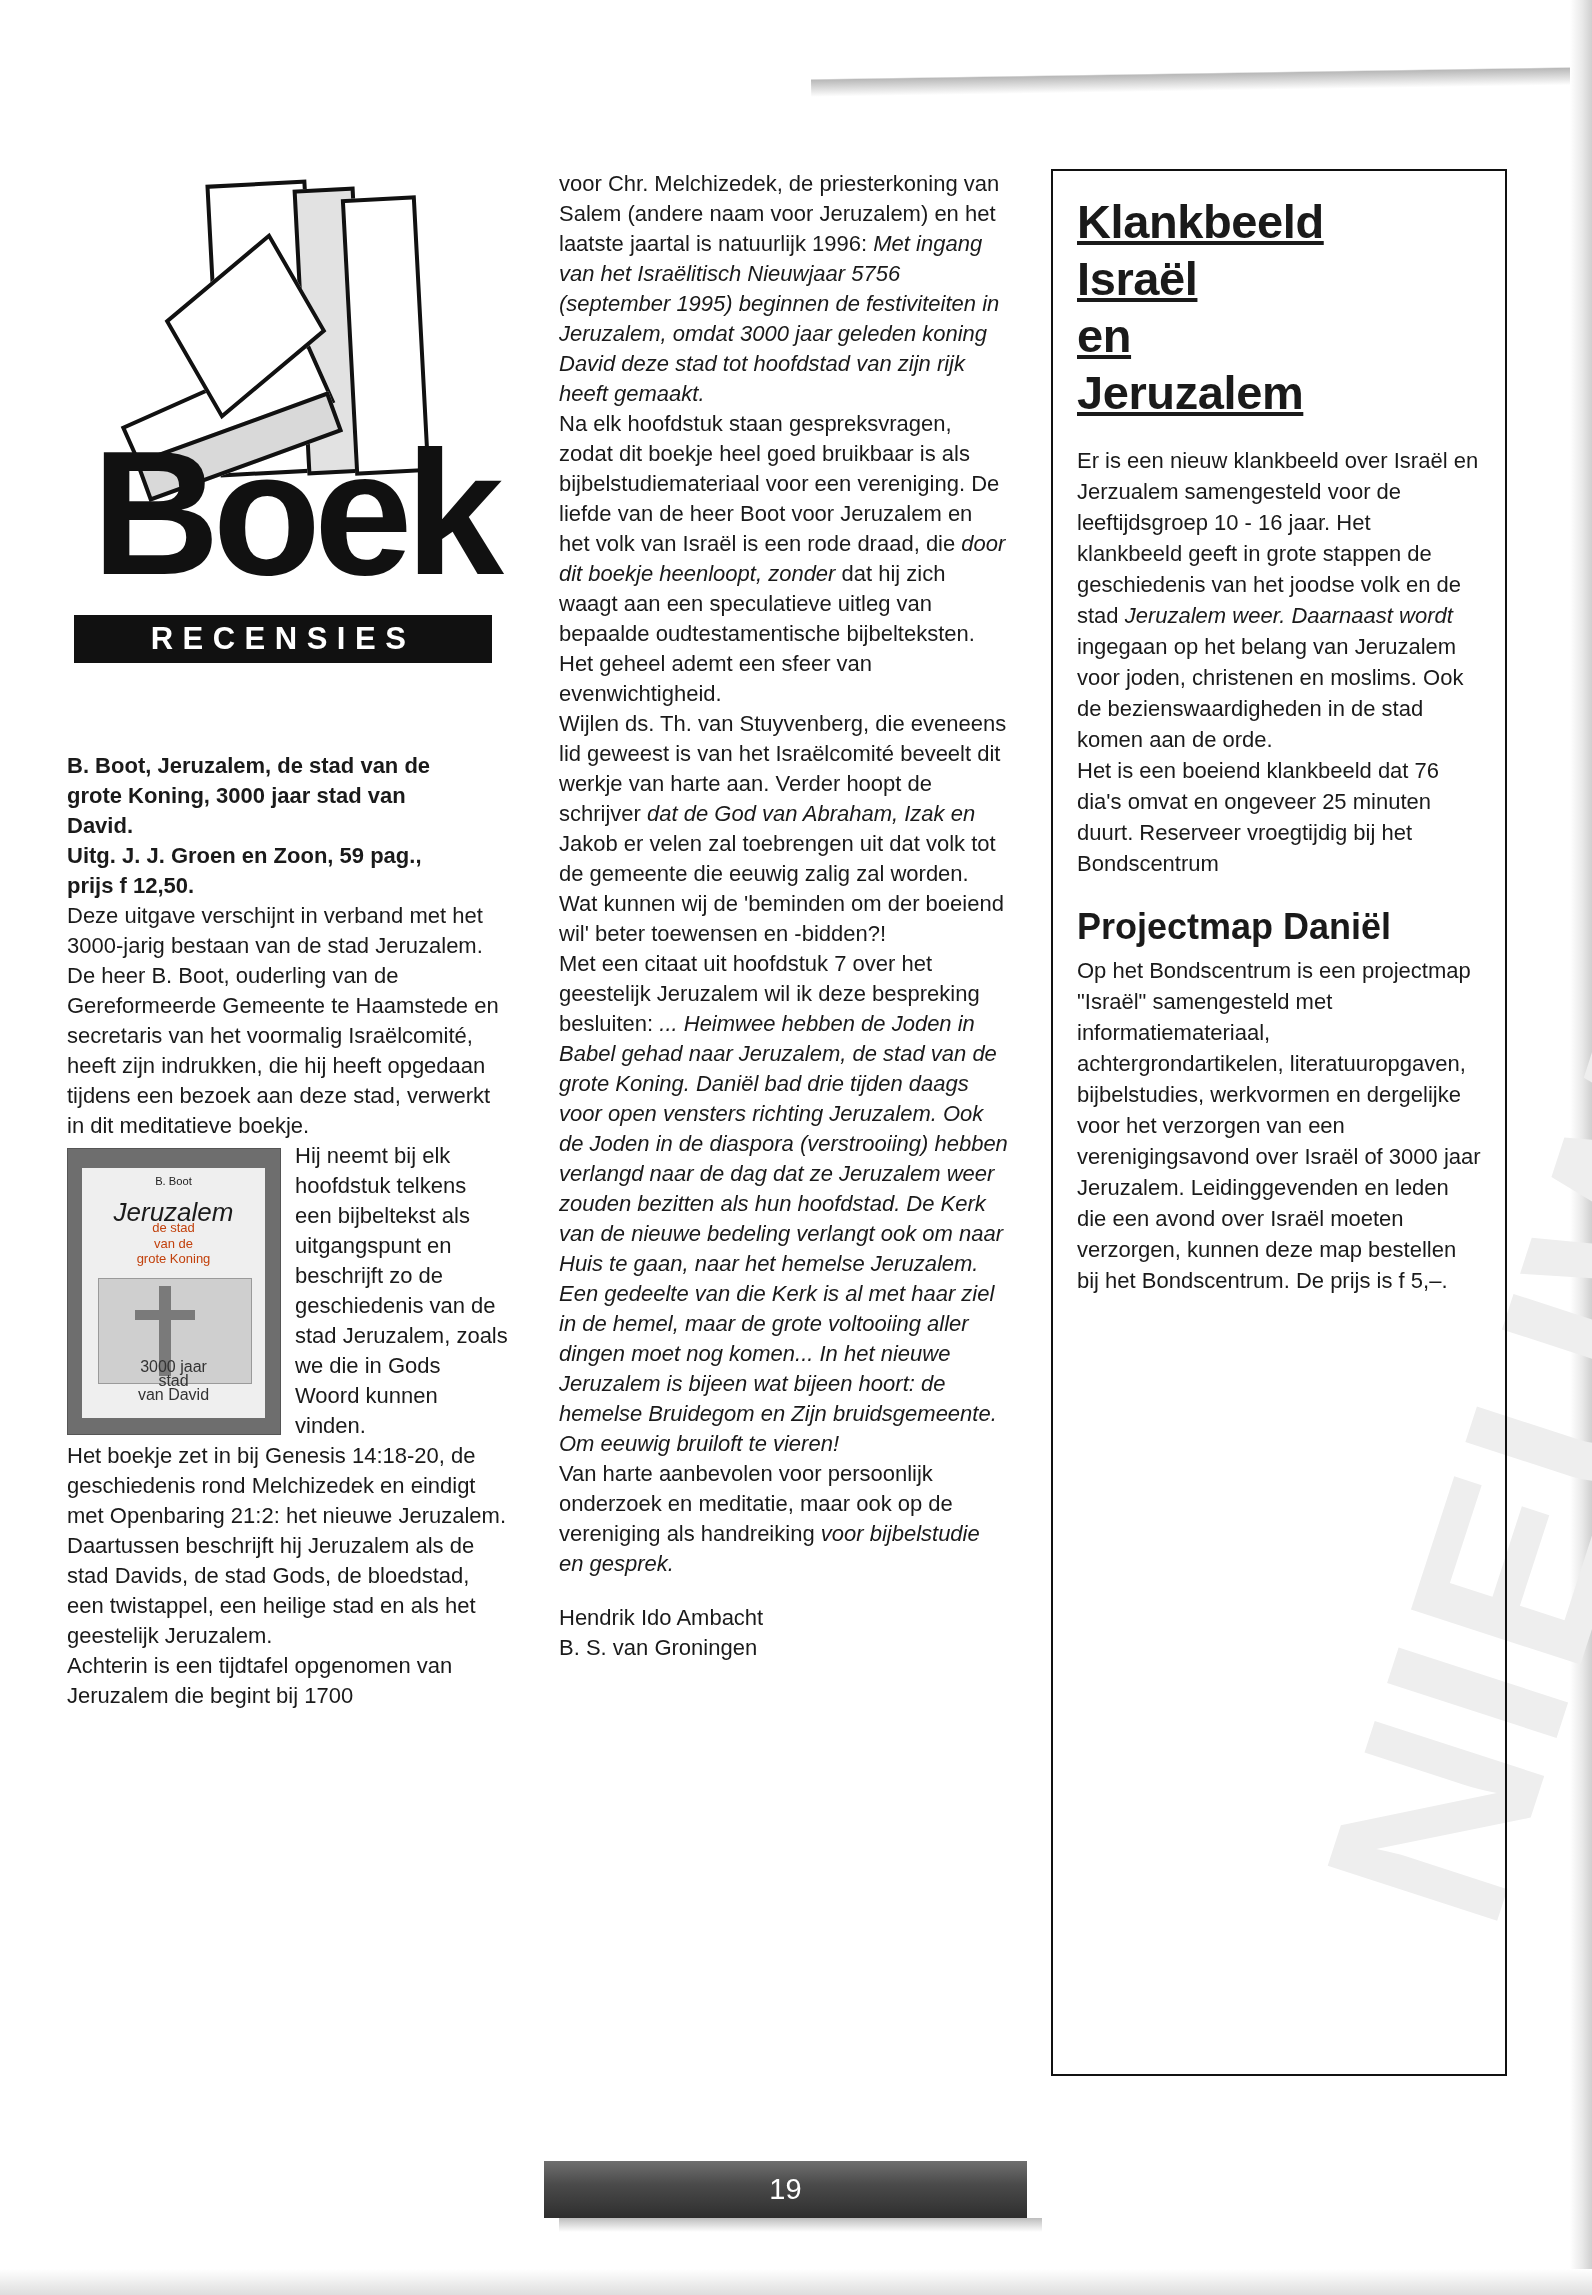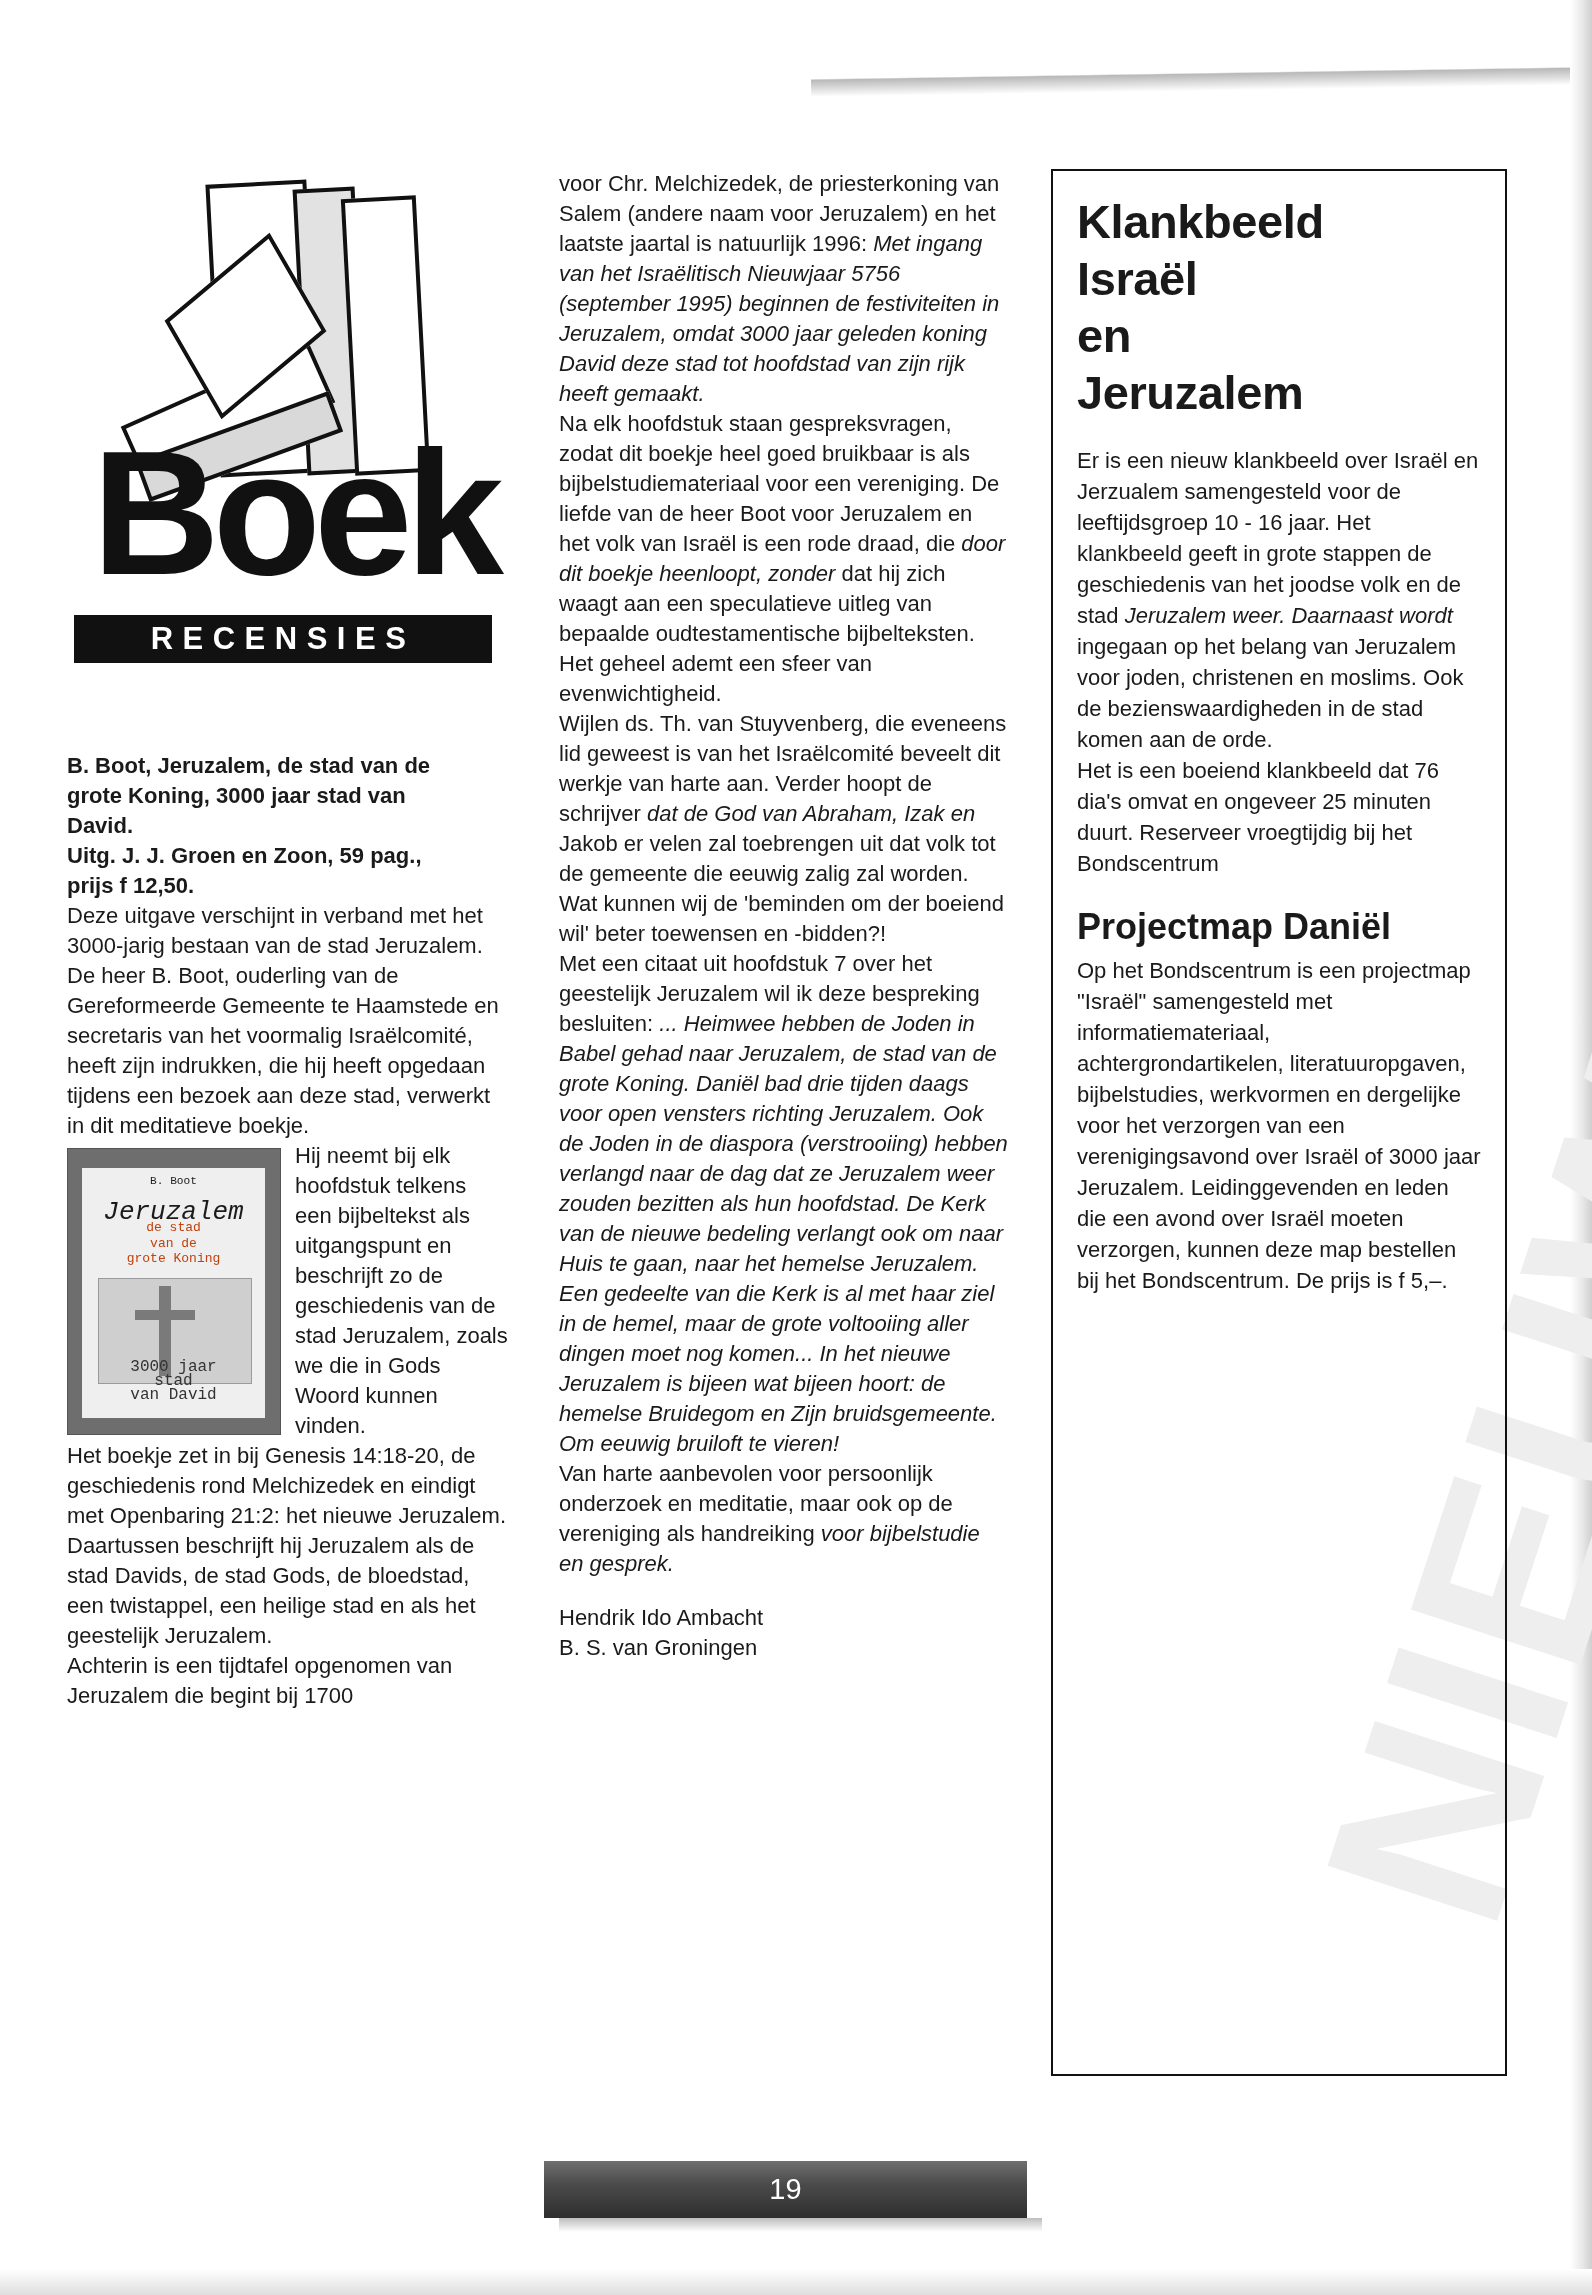--- a/index.html
+++ b/index.html
@@ -160,21 +160,20 @@
     margin-top: 7px;
   }
   .book-cover {
     float: left;
     width: 212px;
     height: 285px;
     background: #6e6e6e;
     margin: 7px 14px 3.5px 0;
     position: relative;
     border: 0.9px solid #555;
-    font-family: Liberation Mono, monospace;
   }
   .cover-inner {
     position: absolute;
     left: 14px; top: 19px;
     width: 183px; height: 250px;
     background: #efefef;
   }
   .cover-author {
     position: absolute;
     left: 0; top: 7px; width: 183px;
@@ -248,20 +247,21 @@
     box-sizing: border-box;
     padding: 22.4px 24px;
     background: transparent;
   }
   .col3 h1 {
     margin: 0;
     font-size: 47px;
     line-height: 57px;
     font-weight: bold;
     letter-spacing: -0.4px;
+    text-decoration: underline;
   }
   .col3 h2 {
     margin: 26px 0 7px 0;
     font-size: 36px;
     line-height: 43px;
     font-weight: bold;
   }
   .col3 p {
     margin: 0;
     font-size: 22px;

